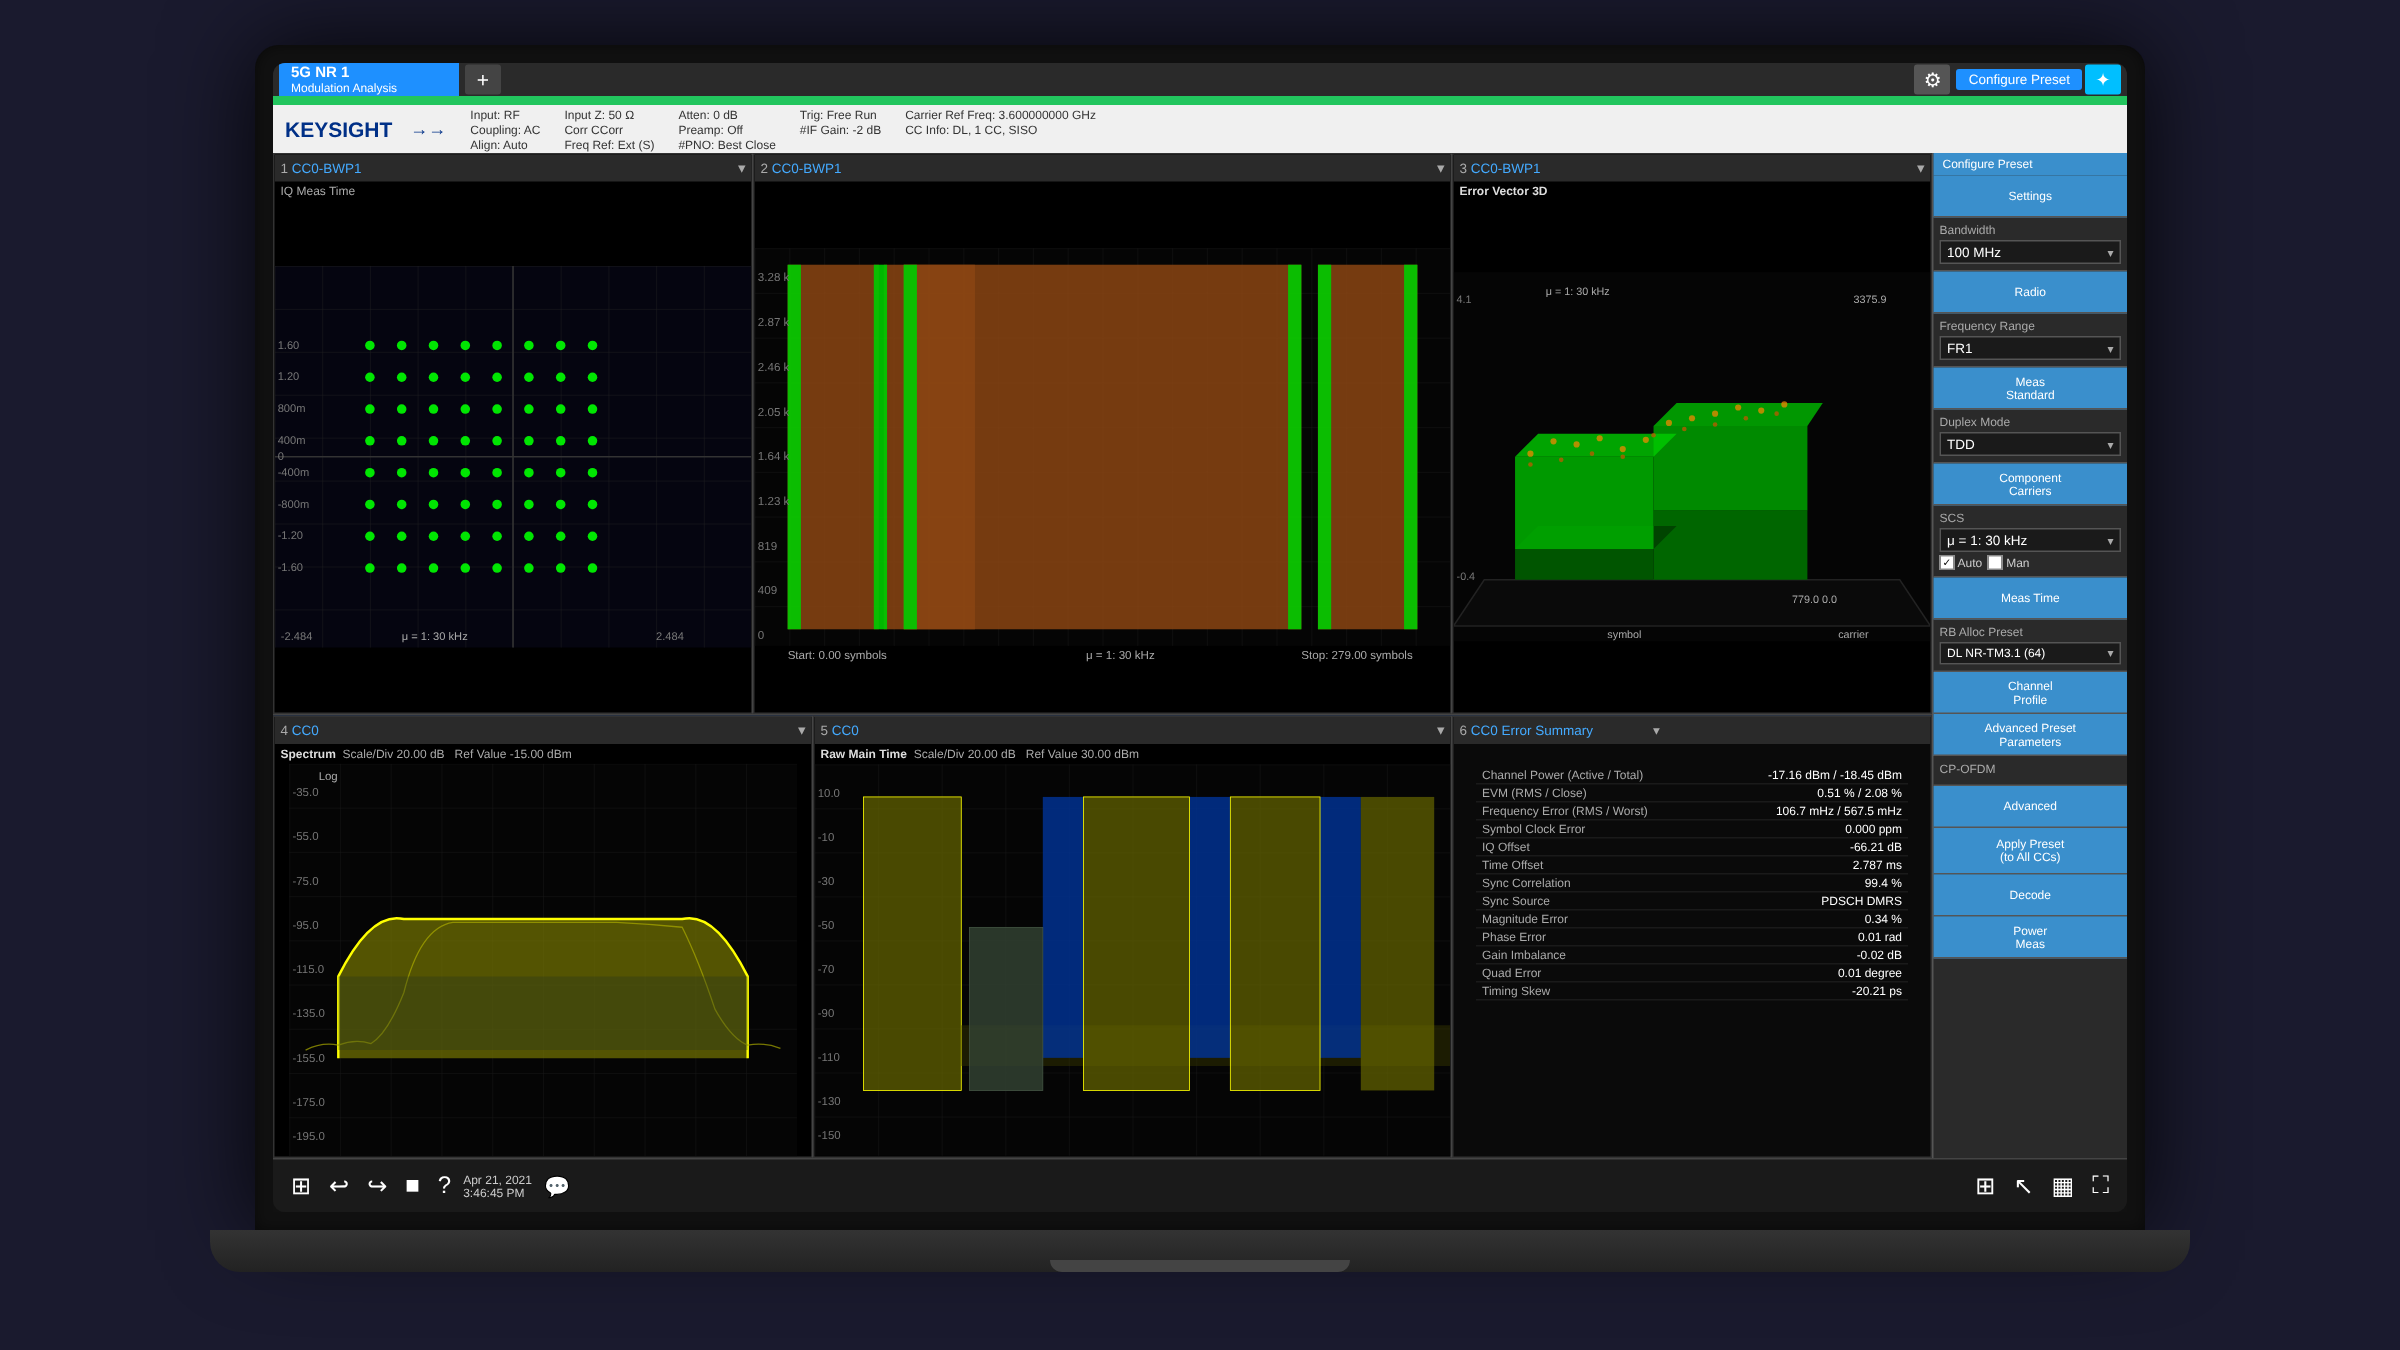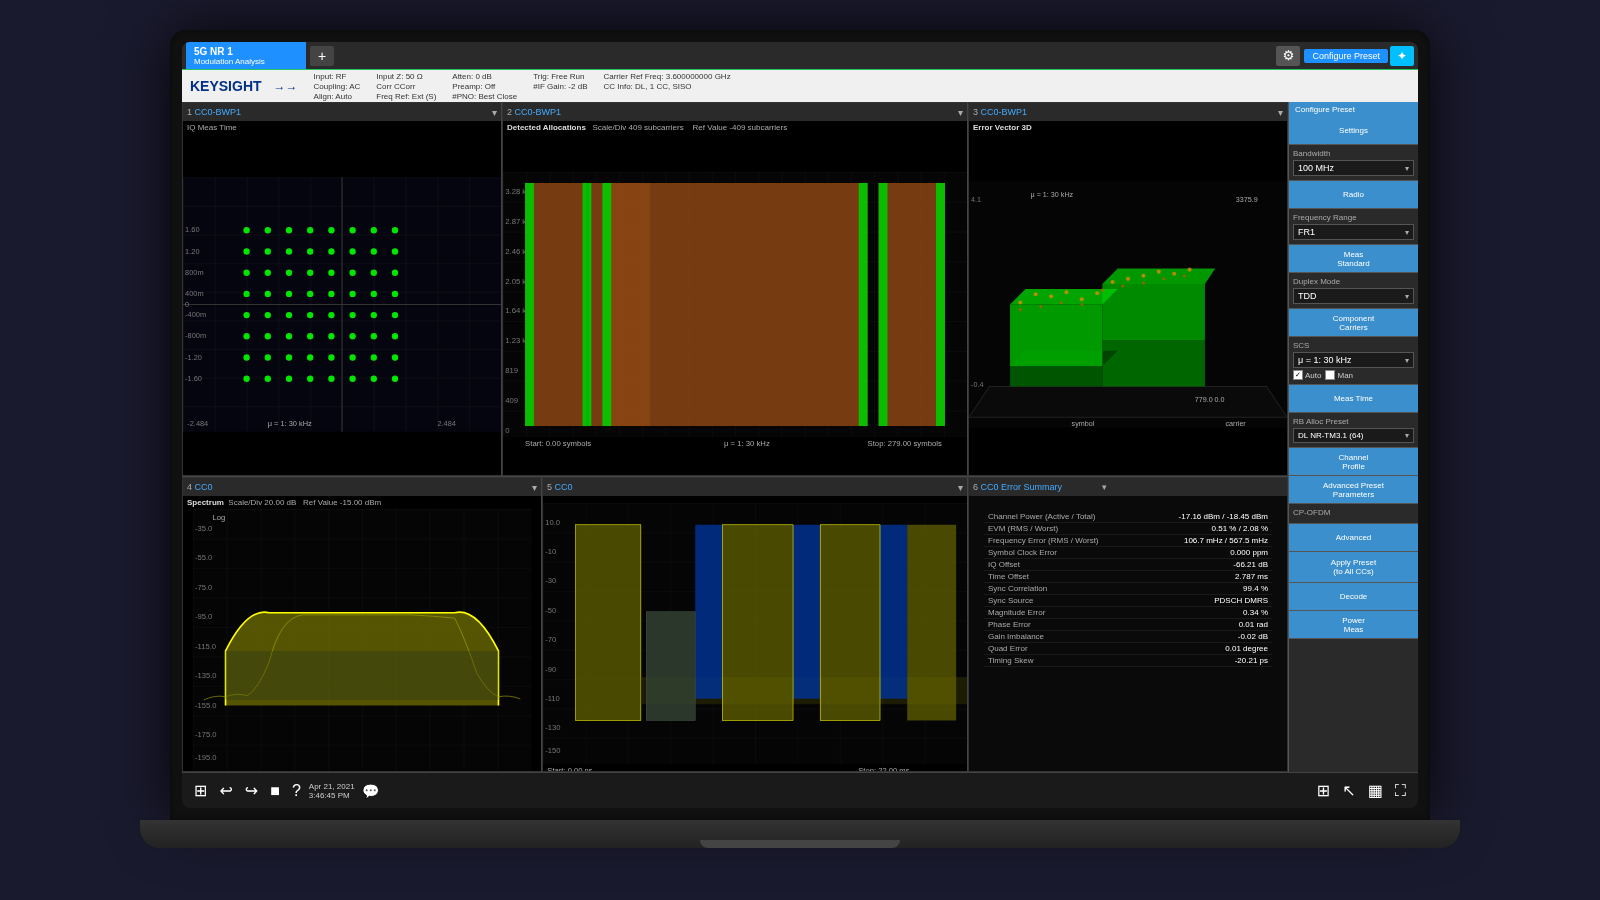--- a/index.html
+++ b/index.html
@@ -72,21 +72,21 @@
       color: #ccc;
     }
 
     
     .top-bar {
       background: #2a2a2a;
       height: 28px;
       display: flex;
       align-items: center;
       padding: 0 4px;
-      border-bottom: 1px solid #22c55e;
+      border-bottom: 6px solid #22c55e;
       flex-shrink: 0;
     }
 
     .title-tab {
       background: #1e90ff;
       color: white;
       padding: 2px 8px;
       font-size: 9px;
       height: 100%;
       display: flex;
@@ -623,25 +623,20 @@
 
                     <text x="80" y="235" fill="#aaa" font-size="7">μ = 1: 30 kHz</text>
                   </svg>
                 </div>
               </div>
 
               <div class="plot-panel alloc-plot">
                 <div class="plot-header">
                   <span class="plot-title">2 <span style="color:#4af;">CC0-BWP1</span></span>
                   <span style="color:#aaa;cursor:pointer;">▾</span>
-                </div>
-                <div class="plot-scale">
-                  <span style="font-weight:bold;color:#ddd;">Detected Allocations</span> &nbsp;
-                  <span>Scale/Div 409 subcarriers</span> &nbsp;&nbsp;
-                  <span>Ref Value -409 subcarriers</span>
                 </div>
                 <div class="plot-body">
                   <svg width="100%" height="100%" viewBox="0 0 420 240">
                     <rect width="420" height="240" fill="#050505"></rect>
                     <defs>
                       <pattern id="grid2" width="21" height="27" patternUnits="userSpaceOnUse">
                         <path d="M 21 0 L 0 0 0 27" fill="none" stroke="#1a1a1a" stroke-width="0.5"></path>
                       </pattern>
                     </defs>
                     <rect width="420" height="240" fill="url(#grid2)"></rect>
@@ -792,20 +787,25 @@
                     <text x="220" y="248" fill="#aaa" font-size="6">Width: 110.6 MHz</text>
                   </svg>
                 </div>
               </div>
 
               <div class="plot-panel raw-main-plot">
                 <div class="plot-header">
                   <span class="plot-title">5 <span style="color:#4af;">CC0</span></span>
                   <span style="color:#aaa;cursor:pointer;">▾</span>
                 </div>
+                <div class="plot-scale">
+                  <span style="font-weight:bold;color:#ddd;">Raw Main Time</span>&nbsp;
+                  <span>Scale/Div 20.00 dB</span>&nbsp;&nbsp;
+                  <span>Ref Value 30.00 dBm</span>
+                </div>
                 <div class="plot-body">
                   <svg width="100%" height="100%" viewBox="0 0 390 240">
                     <rect width="390" height="240" fill="#050505"></rect>
                     <defs>
                       <pattern id="gridRM" width="39" height="27" patternUnits="userSpaceOnUse">
                         <path d="M 39 0 L 0 0 0 27" fill="none" stroke="#1a1a1a" stroke-width="0.5"></path>
                       </pattern>
                     </defs>
                     <rect width="390" height="240" fill="url(#gridRM)"></rect>
 
@@ -848,21 +848,21 @@
                 <div class="error-summary-header">
                   <span>6 <span style="color:#4af; font-size:9px;">CC0 Error Summary</span></span>
                   <span style="color:#aaa;cursor:pointer;margin-left:4px;">▾</span>
                 </div>
                 <div class="error-table" id="error-table-body">
                 <div class="error-row">
                       <span class="label">Channel Power (Active / Total)</span>
                       <span class="value">-17.16 dBm / -18.45 dBm</span>
                     </div>
                     <div class="error-row">
-                      <span class="label">EVM (RMS / Worst)</span>
+                      <span class="label">EVM (RMS / Close)</span>
                       <span class="value">0.51 % / 2.08 %</span>
                     </div>
                     <div class="error-row">
                       <span class="label">Frequency Error (RMS / Worst)</span>
                       <span class="value">106.7 mHz / 567.5 mHz</span>
                     </div>
                     <div class="error-row">
                       <span class="label">Symbol Clock Error</span>
                       <span class="value">0.000 ppm</span>
                     </div>

